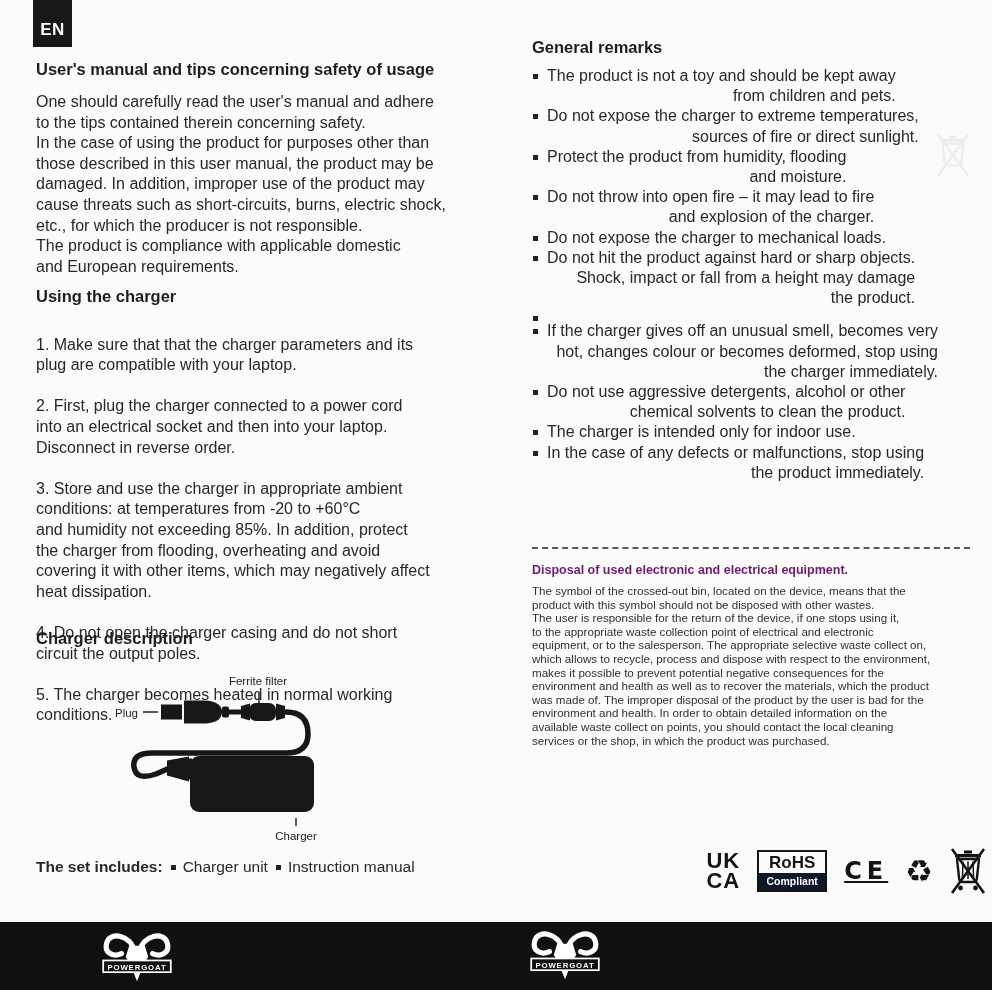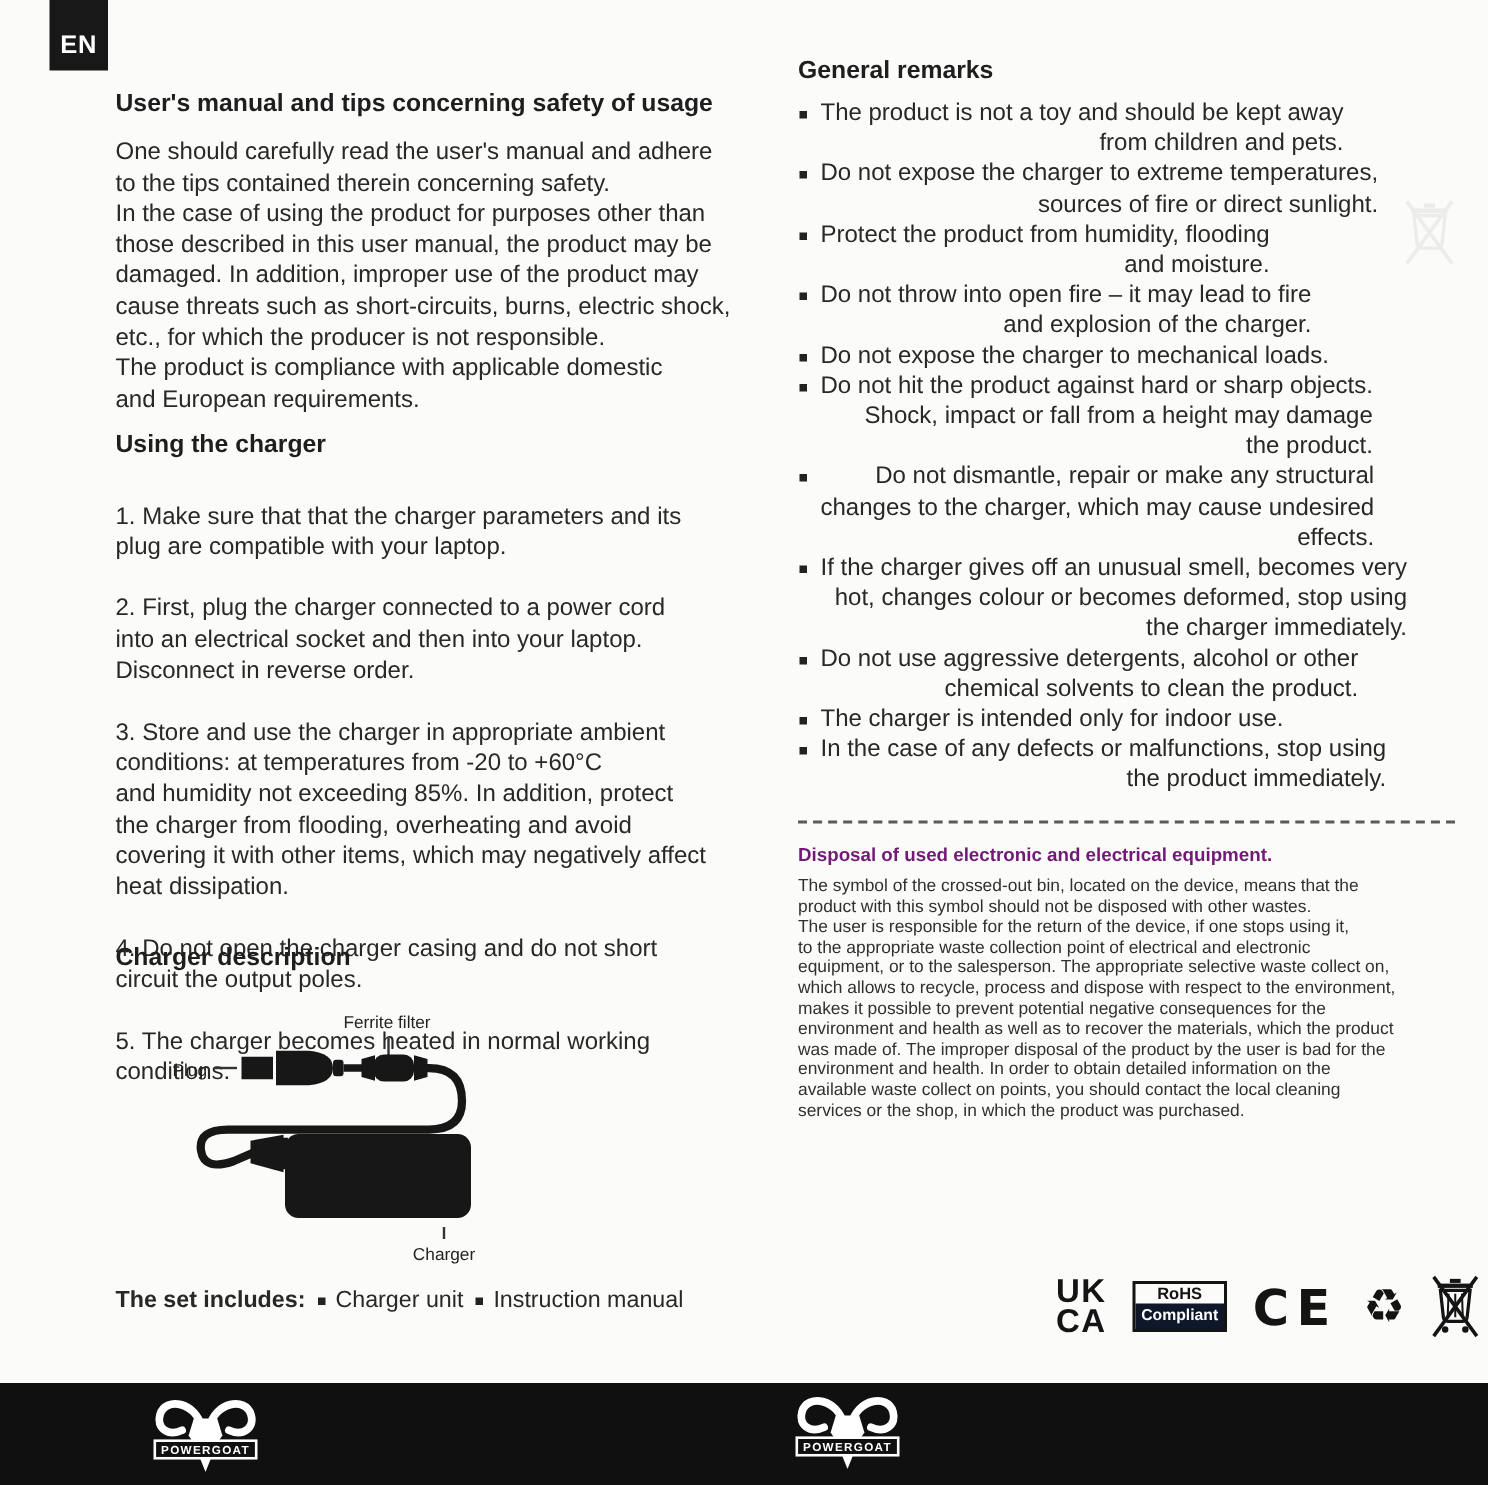--- a/index.html
+++ b/index.html
@@ -12,43 +12,43 @@
   }
   .abs{position:absolute;}
   
   .en-badge{
     left:33px;top:0;width:39px;height:47px;background:#181818;color:#fff;
     display:flex;align-items:flex-end;justify-content:center;
     font-weight:700;font-size:17px;padding-bottom:7px;box-sizing:border-box;
     letter-spacing:.5px;
   }
   
-  .col-l{left:36px;width:472px;margin-left:41px;}
+  .col-l{left:36px;width:472px;}
   .col-r{left:532px;width:452px;}
   .h{font-weight:700;font-size:16.5px;color:#1e1e1e;}
   .body-txt{font-size:16px;line-height:20.6px;white-space:pre-line;}
   
   .blist{list-style:none;margin:0;padding:0;font-size:16px;line-height:20.2px;}
   .blist li{display:flex;align-items:flex-start;}
   .sqm{width:5px;height:5px;background:#222;flex:none;margin:8px 9px 0 1px;}
   .bline{white-space:pre-line;text-align:right;}
   .sep{border-top:2px dashed #5a5a5a;width:438px;}
   .d-h{font-weight:700;font-size:12.5px;color:#701a75;}
   .d-b{font-size:11.6px;line-height:13.6px;white-space:pre-line;color:#303030;}
   
   .set-line{font-size:15.5px;display:flex;align-items:center;gap:8px;}
   .set-label{font-weight:700;}
   .set-item{display:flex;align-items:center;gap:7px;}
   
   .marks{left:704px;top:843px;width:282px;height:56px;display:flex;align-items:center;gap:17px;justify-content:flex-end;}
   .ukca{font-weight:700;font-size:22px;line-height:20px;letter-spacing:1px;color:#141414;}
   .rohs{border:2.5px solid #141414;text-align:center;width:66px;}
-  .rohs-top{font-weight:700;font-size:11px;padding:1px 2px 0;color:#141414;}
+  .rohs-top{font-weight:700;font-size:17px;padding:1px 2px 0;color:#141414;}
   .rohs-bot{background:#0f172a;color:#fff;font-size:10.5px;font-weight:600;padding:2px 0 3px;}
-  .ce{font-size:33px;font-weight:600;letter-spacing:5px;color:#141414;font-family:"DejaVu Sans",sans-serif;}
+  .ce{font-size:24px;font-weight:600;letter-spacing:5px;color:#141414;font-family:"DejaVu Sans",sans-serif;text-decoration:underline;}
   .recycle{font-size:31px;color:#141414;font-family:"DejaVu Sans",sans-serif;line-height:1;}
   
   .watermark{opacity:.06;}
   
   .footer{left:0;top:922px;width:992px;height:68px;background:#101010;}
   .goat1{left:98px;top:926px;}
   .goat2{left:526px;top:924px;}
   svg{display:block;}
 </style>
 </head>
@@ -170,23 +170,20 @@
       <span class="bline">Do not expose the charger to mechanical loads.</span>
     </li>
   <li>
       <span class="sqm"></span>
       <span class="bline">Do not hit the product against hard or sharp objects.
 Shock, impact or fall from a height may damage
 the product.</span>
     </li>
   <li>
       <span class="sqm"></span>
-      <span class="bline">Do not dismantle, repair or make any structural
-changes to the charger, which may cause undesired
-effects.</span>
     </li>
   <li>
       <span class="sqm"></span>
       <span class="bline">If the charger gives off an unusual smell, becomes very
 hot, changes colour or becomes deformed, stop using
 the charger immediately.</span>
     </li>
   <li>
       <span class="sqm"></span>
       <span class="bline">Do not use aggressive detergents, alcohol or other

